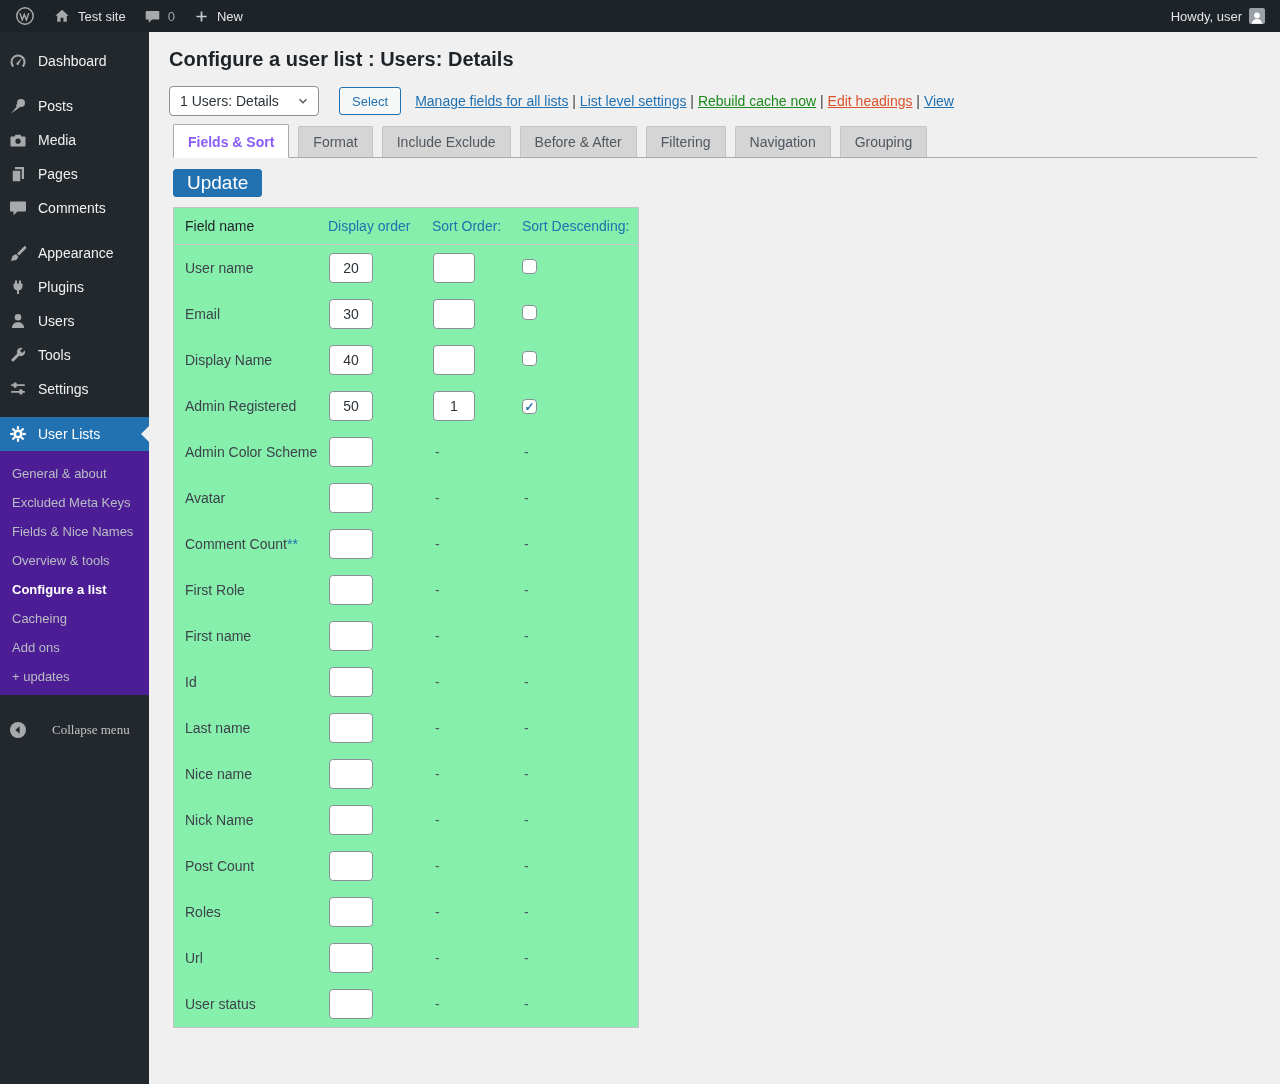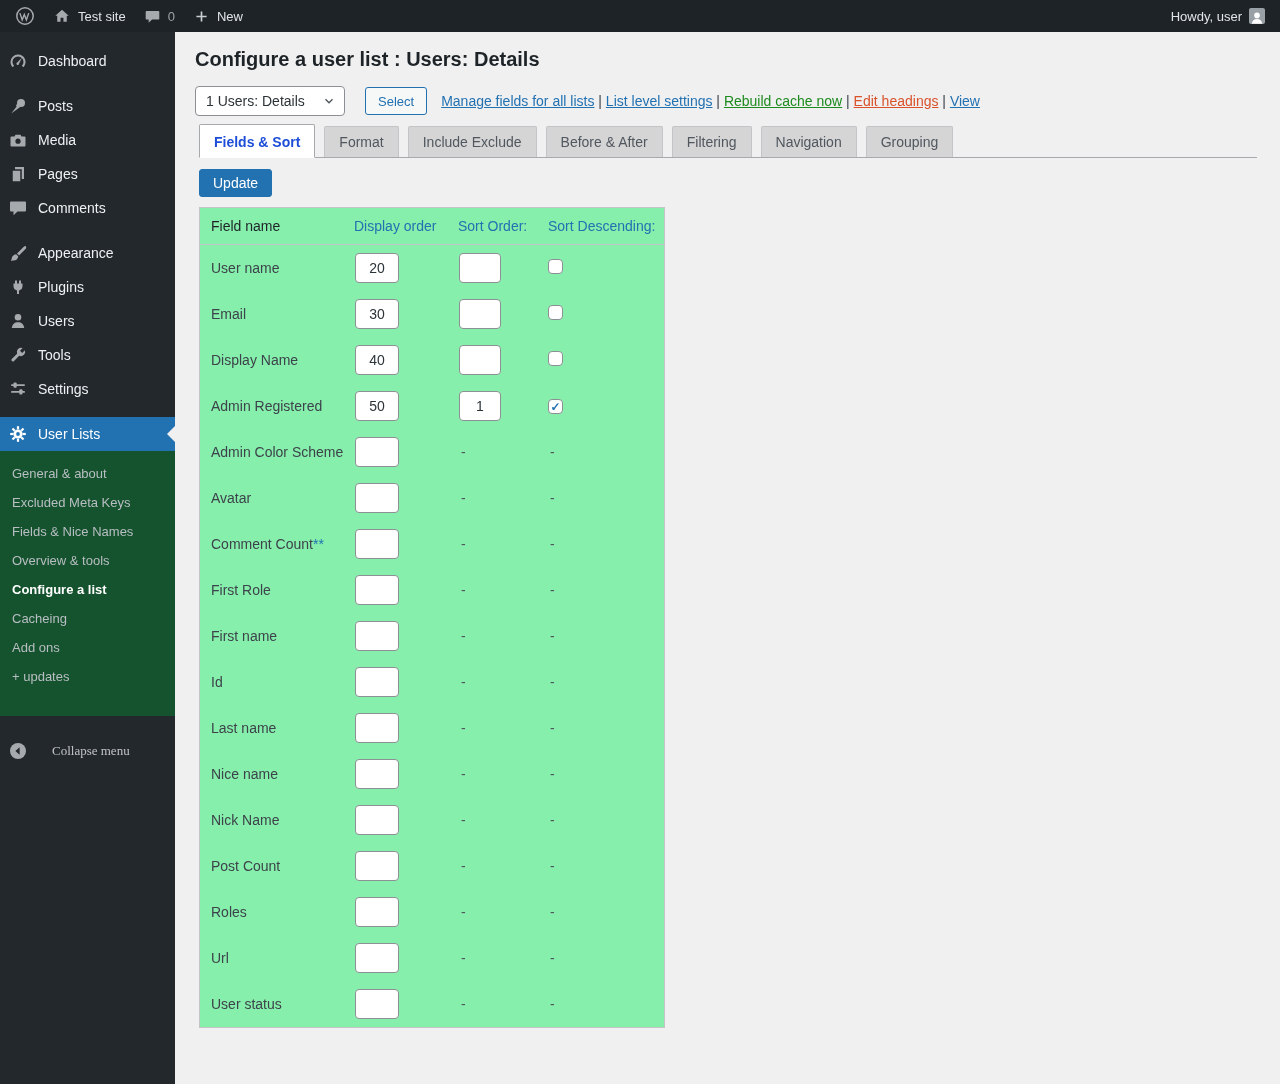--- a/index.html
+++ b/index.html
@@ -14,52 +14,52 @@
     height:32px; background:#1d2327; color:#e2e4e7;
     display:flex; align-items:center; padding:0 6px; font-size:13px;
   }
   .ab-item{ display:flex; align-items:center; gap:7px; padding:0 9px; height:32px; color:#e2e4e7; cursor:pointer; }
   .ab-item svg{ fill:#a7aaad; }
   .ab-count{ color:#9ea3a8; }
   .ab-right{ margin-left:auto; display:flex; align-items:center; }
   .avatar{ width:16px; height:16px; background:#99a0a6; border-radius:2px; display:inline-flex; align-items:flex-end; justify-content:center; overflow:hidden; }
   
   .layout{ display:flex; height:1052px; }
-  .sidebar{ width:175px; flex-shrink:0; background:#23282d; }
+  .sidebar{ width:149px; flex-shrink:0; background:#23282d; }
   .menu{ padding-top:12px; }
   .m-item{ display:flex; align-items:center; gap:10px; height:34px; padding:0 8px; color:#eef0f1; font-size:14px; cursor:pointer; }
   .m-item svg{ width:20px; height:20px; fill:#a7aaad; flex-shrink:0; }
   .m-item.gap{ margin-top:11px; }
   .ul-block{ margin-top:11px; }
   .m-item.current{ background:#2271b1; color:#fff; position:relative; }
   .m-item.current svg{ fill:#fff; }
   .cur-arrow{ position:absolute; right:0; top:50%; margin-top:-8px; width:0; height:0;
     border-top:8px solid transparent; border-bottom:8px solid transparent; border-right:8px solid #f0f0f1; }
-  .submenu{ background:#14532d; padding:8px 0 25px; }
+  .submenu{ background:#4c1d95; padding:8px 0 4px; }
   .sub-item{ display:block; padding:7px 12px; font-size:13px; color:#b9bec4; text-decoration:none; cursor:pointer; }
   .sub-item.active{ color:#fff; font-weight:bold; }
   .collapse{ margin-top:18px; display:flex; align-items:center; gap:24px; height:34px; padding:0 8px; color:#c3c4c7; font-size:13px; cursor:pointer;font-family:Liberation Serif, serif; }
   
   .content{ flex:1; padding:0 23px 0 20px; }
   h1{ font-size:20px; font-weight:bold; color:#1d2327; margin:16px 0 0; }
   .controls{ display:flex; align-items:center; margin-top:15px; height:30px; }
   .select-box{ display:flex; align-items:center; justify-content:space-between; width:150px; height:30px;
     border:1px solid #8c8f94; border-radius:4px; background:#fff; padding:0 8px 0 10px; font-size:14px; color:#2c3338; cursor:pointer; }
   .select-btn{ margin-left:20px; height:28px; padding:0 12px; border:1px solid #2271b1; border-radius:3px;
     background:#f6f7f7; color:#2271b1; font-size:13px; font-family:inherit; cursor:pointer; }
   .links{ margin-left:14px; font-size:14px; color:#3c434a; }
   .links a{ text-decoration:underline; cursor:pointer; }
   .sep{ color:#3c434a; }
   .tabs-row{ margin:8px 0 0 4px; display:flex; align-items:flex-end; border-bottom:1px solid #a7aaad; }
   .tab{ background:#d5d5d6; border:1px solid #c3c4c7; border-bottom:none; color:#50575e; font-size:14px;
     padding:0 14px; height:31px; line-height:31px; margin-right:9px; border-radius:2px 2px 0 0; cursor:pointer; white-space:nowrap; }
-  .tab.active{ background:#fff; border-color:#a7aaad; height:34px; line-height:34px; color:#1d4ed8; font-weight:bold;
+  .tab.active{ background:#fff; border-color:#a7aaad; height:34px; line-height:34px; color:#8b5cf6; font-weight:bold;
     margin-bottom:-1px; border-bottom:1px solid #fff; }
   .update-btn{ display:inline-block; margin:11px 0 0 4px; background:#2271b1; border:1px solid #2271b1; color:#fff;
-    font-size:14px; height:28px; line-height:26px; padding:0 13px; border-radius:3px; font-family:inherit; cursor:pointer; }
+    font-size:19px; height:28px; line-height:26px; padding:0 13px; border-radius:3px; font-family:inherit; cursor:pointer; }
   
   .ftable{ margin:10px 0 0 4px; width:466px; background:#86efac; border:1px solid #c3c4c7; }
   .thead{ display:grid; grid-template-columns:144px 104px 90px 128px; height:37px; align-items:center; border-bottom:1px solid #c3c4c7; }
   .thead .h{ font-size:14px; }
   .h-field{ color:#1d2327; padding-left:11px; }
   .h-link{ color:#2271b1; padding-left:10px; cursor:pointer; }
   .trow{ display:grid; grid-template-columns:144px 104px 90px 128px; height:46px; align-items:center; }
   .c-field{ padding-left:11px; font-size:14px; color:#3c434a; }
   .fsuffix{ color:#2271b1; text-decoration:none; cursor:pointer; }
   .c-order,.c-sort{ padding-left:11px; }

